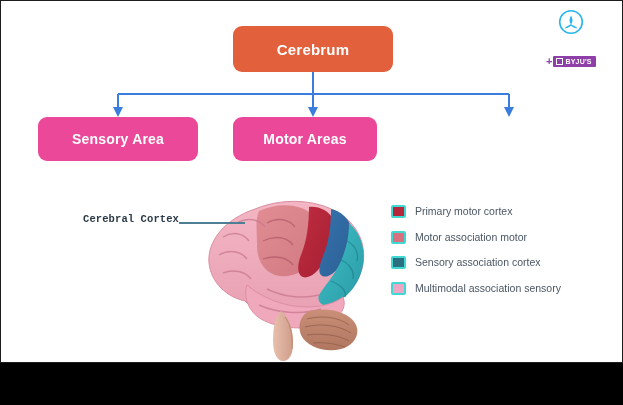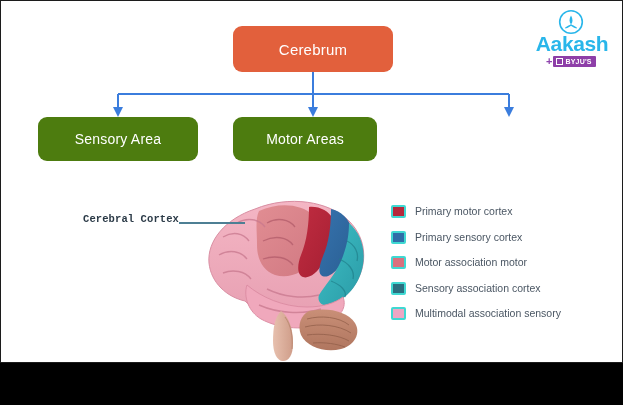--- a/index.html
+++ b/index.html
@@ -27,33 +27,33 @@
     position:absolute;left:0;top:363px;width:623px;height:42px;
     background:#000000;
   }
 
   
   .node{
     position:absolute;
     display:flex;align-items:center;justify-content:center;
     border-radius:9px;
     color:#ffffff;
-    font-weight:normal;
+    font-weight:bold;
     letter-spacing:.2px;
     text-align:center;
     box-sizing:border-box;
   }
   #node-root{
     left:232px;top:25px;width:160px;height:46px;
     background:#e2603c;
     font-size:15px;
   }
   .node-child{
     top:116px;height:44px;
-    background:#4d7c0f;
+    background:#ec4899;
     font-size:14px;
   }
   #node-sensory{left:37px;width:160px;}
   #node-motor{left:232px;width:144px;}
   #node-assoc{left:428px;width:160px;}
 
   
   #connectors{position:absolute;left:0;top:0;width:623px;height:363px;pointer-events:none;}
 
   
@@ -247,24 +247,20 @@
     <div id="cortex-label">Cerebral Cortex</div>
     <div id="cortex-leader"></div>
 
     <div id="legend">
 
       <div class="legend-row">
         <span class="swatch" style="background:#b5283c"></span>
         <span class="legend-text">Primary motor cortex</span>
       </div>
 
-      <div class="legend-row">
-        <span class="swatch" style="background:#2f6ea8"></span>
-        <span class="legend-text">Primary sensory cortex</span>
-      </div>
 
       <div class="legend-row">
         <span class="swatch" style="background:#d9707e"></span>
         <span class="legend-text">Motor association motor</span>
       </div>
 
       <div class="legend-row">
         <span class="swatch" style="background:#2b6f80"></span>
         <span class="legend-text">Sensory association cortex</span>
       </div>
@@ -276,21 +272,20 @@
 
     </div>
 
     <div id="logo">
       <svg id="logo-mark" viewBox="0 0 26 26">
         <circle cx="13" cy="13" r="11.3" fill="none" stroke="#29b6ea" stroke-width="1.6"></circle>
         <path d="M13 6.4 C15 10 15 13 13 15.4 C11 13 11 10 13 6.4 Z" fill="#29b6ea"></path>
         <path d="M7.2 18.6 C10.4 16.2 12.6 15.4 14 15.6 C12.4 17.8 10.2 19 7.2 19.6 Z" fill="#29b6ea"></path>
         <path d="M18.8 18.6 C15.6 16.2 13.4 15.4 12 15.6 C13.6 17.8 15.8 19 18.8 19.6 Z" fill="#29b6ea"></path>
       </svg>
-      <div id="logo-word">Aakash</div>
       <div id="logo-badge">
         <span id="logo-plus">+</span>
         <span id="logo-byjus">
           <span class="bx"></span>
           <span>BYJU'S</span>
         </span>
       </div>
     </div>
 
   </div>

